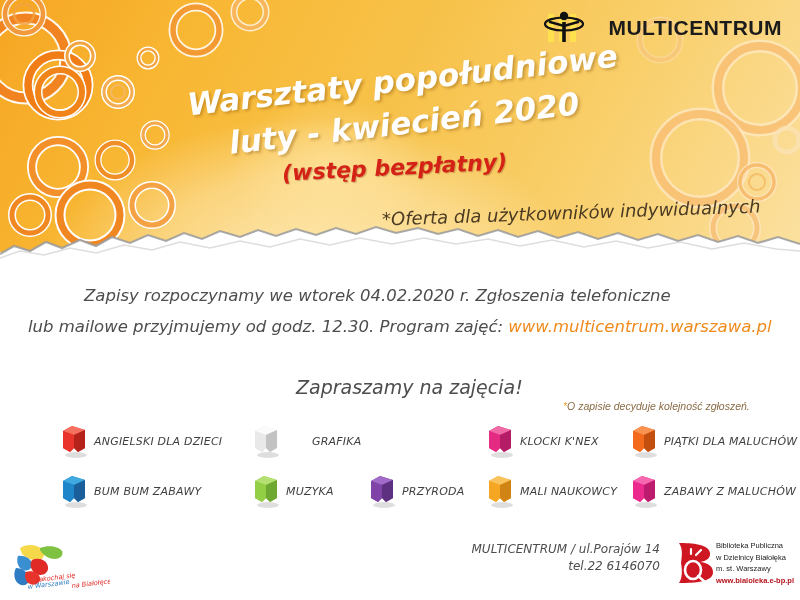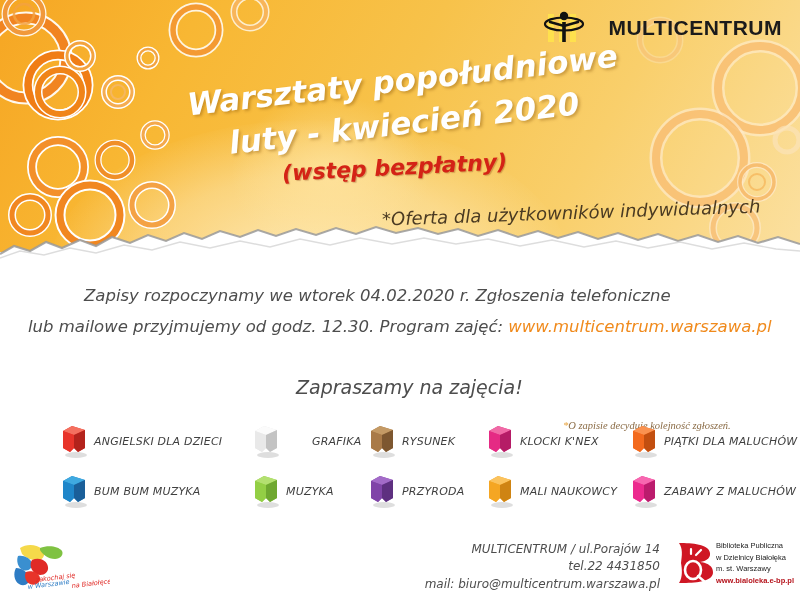--- a/index.html
+++ b/index.html
@@ -60,22 +60,22 @@
     font-family:"DejaVu Sans", sans-serif;font-style:italic;font-size:16.5px;
   }
   .bl1{left:84px;top:286px;}
   .bl2{left:28px;top:317px;}
   .url{color:#f08a1c;}
   .invite{
     position:absolute;left:296px;top:376px;white-space:nowrap;color:#4d4d4d;
     font-family:"DejaVu Sans", sans-serif;font-style:italic;font-size:19px;
   }
   .note{
-    position:absolute;left:563px;top:420px;white-space:nowrap;color:#8a6b45;
-    font-family:Liberation Serif, serif;font-style:italic;font-size:10.5px;
+    position:absolute;left:563px;top:400px;white-space:nowrap;color:#8a6b45;
+    font-family:Liberation Sans, sans-serif;font-style:italic;font-size:10.5px;
   }
   .note .star{color:#e8a33d;}
 
   
   .courses{position:absolute;left:0;top:424px;width:800px;padding-left:31px;}
   .crow{position:relative;height:50px;}
   .citem{position:absolute;display:flex;align-items:center;gap:7px;}
   .cube{position:relative;width:26px;height:34px;flex:0 0 26px;}
   .clabel{
     font-family:"DejaVu Sans", sans-serif;font-style:italic;font-size:11px;
@@ -233,30 +233,20 @@
         <div class="citem" style="left: 222px; gap: 33px;">
           <div class="cube"><svg width="26" height="34" viewBox="0 0 26 34">
               <ellipse cx="15" cy="31" rx="11" ry="3" fill="#000" opacity=".13"></ellipse>
               <path d="M2,7 L11,2 L24,6 L24,24 L17,28 L13,24 L9,28 L2,24 Z" fill="#e9e9e9"></path>
               <path d="M2,7 L11,2 L24,6 L13,11 Z" fill="#fbfbfb"></path>
               <path d="M13,11 L24,6 L24,24 L17,28 L13,24 Z" fill="#c3c3c3"></path>
               <path d="M2,7 L13,11 L13,24 L9,28 L2,24 Z" fill="#e9e9e9"></path>
             </svg></div>
           <div class="clabel">GRAFIKA</div>
         </div>
-        <div class="citem" style="left: 338px;">
-          <div class="cube"><svg width="26" height="34" viewBox="0 0 26 34">
-              <ellipse cx="15" cy="31" rx="11" ry="3" fill="#000" opacity=".13"></ellipse>
-              <path d="M2,7 L11,2 L24,6 L24,24 L17,28 L13,24 L9,28 L2,24 Z" fill="#a97a48"></path>
-              <path d="M2,7 L11,2 L24,6 L13,11 Z" fill="#c49a65"></path>
-              <path d="M13,11 L24,6 L24,24 L17,28 L13,24 Z" fill="#7d5730"></path>
-              <path d="M2,7 L13,11 L13,24 L9,28 L2,24 Z" fill="#a97a48"></path>
-            </svg></div>
-          <div class="clabel">RYSUNEK</div>
-        </div>
         <div class="citem" style="left: 456px;">
           <div class="cube"><svg width="26" height="34" viewBox="0 0 26 34">
               <ellipse cx="15" cy="31" rx="11" ry="3" fill="#000" opacity=".13"></ellipse>
               <path d="M2,7 L11,2 L24,6 L24,24 L17,28 L13,24 L9,28 L2,24 Z" fill="#e52a84"></path>
               <path d="M2,7 L11,2 L24,6 L13,11 Z" fill="#f06aa6"></path>
               <path d="M13,11 L24,6 L24,24 L17,28 L13,24 Z" fill="#b51c66"></path>
               <path d="M2,7 L13,11 L13,24 L9,28 L2,24 Z" fill="#e52a84"></path>
             </svg></div>
           <div class="clabel">KLOCKI K'NEX</div>
         </div>
@@ -273,21 +263,21 @@
       </div>
     <div class="crow" id="row2">
         <div class="citem" style="left: 30px;">
           <div class="cube"><svg width="26" height="34" viewBox="0 0 26 34">
               <ellipse cx="15" cy="31" rx="11" ry="3" fill="#000" opacity=".13"></ellipse>
               <path d="M2,7 L11,2 L24,6 L24,24 L17,28 L13,24 L9,28 L2,24 Z" fill="#1f86c9"></path>
               <path d="M2,7 L11,2 L24,6 L13,11 Z" fill="#3fa9e0"></path>
               <path d="M13,11 L24,6 L24,24 L17,28 L13,24 Z" fill="#1a5f99"></path>
               <path d="M2,7 L13,11 L13,24 L9,28 L2,24 Z" fill="#1f86c9"></path>
             </svg></div>
-          <div class="clabel">BUM BUM MUZYKA</div>
+          <div class="clabel">BUM BUM ZABAWY</div>
         </div>
         <div class="citem" style="left: 222px;">
           <div class="cube"><svg width="26" height="34" viewBox="0 0 26 34">
               <ellipse cx="15" cy="31" rx="11" ry="3" fill="#000" opacity=".13"></ellipse>
               <path d="M2,7 L11,2 L24,6 L24,24 L17,28 L13,24 L9,28 L2,24 Z" fill="#93cf45"></path>
               <path d="M2,7 L11,2 L24,6 L13,11 Z" fill="#b3e070"></path>
               <path d="M13,11 L24,6 L24,24 L17,28 L13,24 Z" fill="#6fa830"></path>
               <path d="M2,7 L13,11 L13,24 L9,28 L2,24 Z" fill="#93cf45"></path>
             </svg></div>
           <div class="clabel">MUZYKA</div>
@@ -320,22 +310,21 @@
               <path d="M13,11 L24,6 L24,24 L17,28 L13,24 Z" fill="#bb1c6d"></path>
               <path d="M2,7 L13,11 L13,24 L9,28 L2,24 Z" fill="#ec2a8e"></path>
             </svg></div>
           <div class="clabel">ZABAWY Z MALUCHÓW</div>
         </div>
       </div>
   </div>
 
   <div class="footer-contact">
     <div>MULTICENTRUM / ul.Porajów 14</div>
-    <div>tel.22 4431850</div>
-    <div>mail: biuro@multicentrum.warszawa.pl</div>
+    <div>tel.22 6146070</div>
   </div>
 
   <div class="lib-logo">
     <div class="lib-mark">
       <svg width="40" height="44" viewBox="0 0 40 44">
         <path d="M3,2 C16,2 33,3 34,12 C35,20 24,21 24,21 C24,21 38,22 37,32 C36,42 14,42 3,42
                  C7,36 6,28 5,22 C6,14 7,8 3,2 Z" fill="#cf1724"></path>
         <ellipse cx="17" cy="29" rx="8" ry="9" fill="none" stroke="#ffffff" stroke-width="2.6"></ellipse>
         <path d="M20,14 L25,9" stroke="#ffffff" stroke-width="2.2" stroke-linecap="round"></path>
         <path d="M15,13 L15,8" stroke="#ffffff" stroke-width="2.2" stroke-linecap="round"></path>

